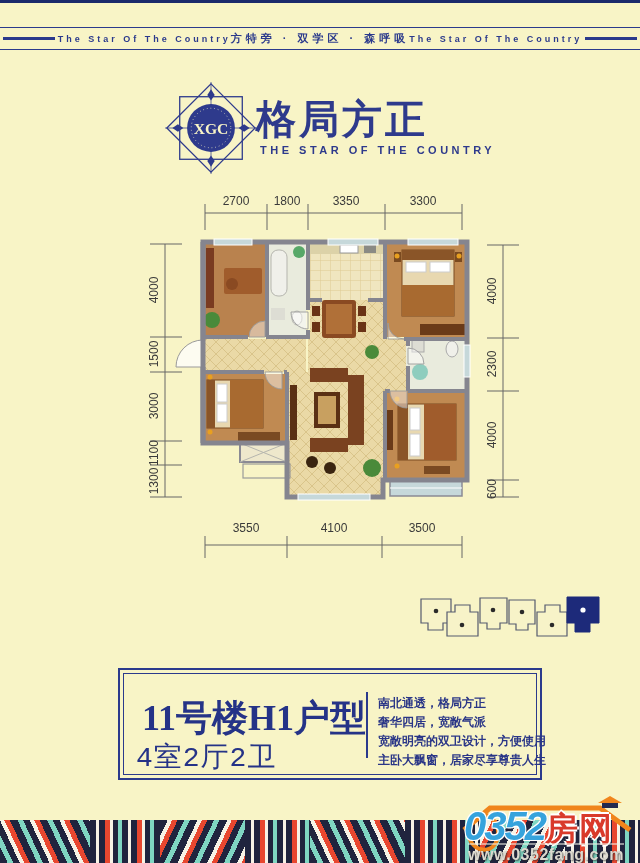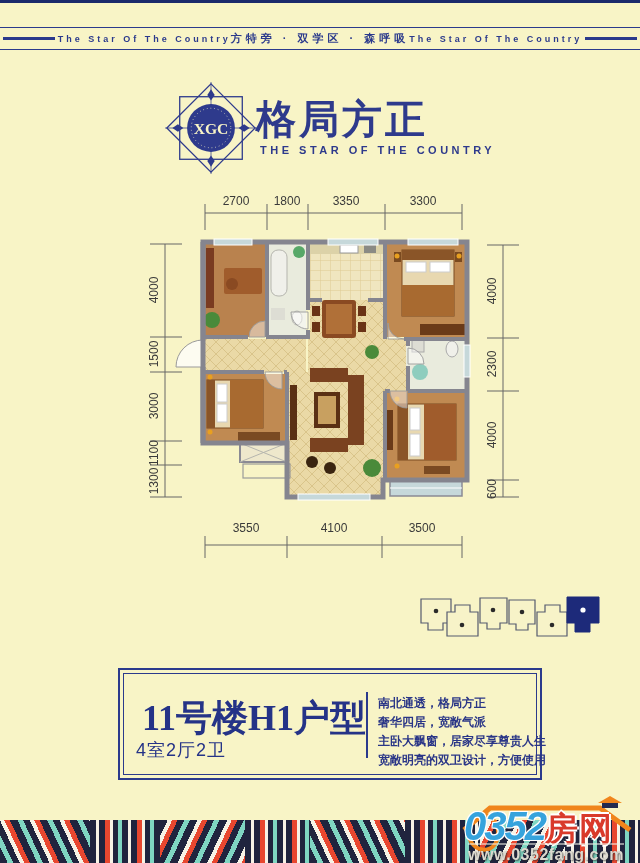--- a/index.html
+++ b/index.html
@@ -25,21 +25,21 @@
   .dim.v{transform:translate(-50%,-50%) rotate(-90deg);}
   
   .siteplan{position:absolute;left:415px;top:585px;width:200px;height:62px;}
   
   .infobox{position:absolute;left:106px;top:668px;width:424px;height:112px;
         border:2px solid #2b3a8c;box-sizing:border-box;margin-left:12px;}
   .infobox .inner{position:absolute;inset:3px;border:1px solid #2b3a8c;}
   .unit-title{position:absolute;left:22px;top:24px;font-family:"Liberation Serif",serif;
         font-size:36px;font-weight:bold;color:#253387;white-space:nowrap;}
   .unit-row{position:absolute;left:16px;top:68px;display:flex;align-items:baseline;color:#253387;}
-  .unit-layout{font-size:18px;letter-spacing:1px;}
+  .unit-layout{font-size:28px;letter-spacing:1px;font-family:Liberation Mono, monospace;}
   .unit-area{font-size:13.5px;font-weight:bold;margin-left:10px;}
   .vdivider{position:absolute;left:246px;top:22px;height:66px;width:2px;background:#2b3a8c;}
   .features{position:absolute;left:258px;top:24px;font-size:12px;font-weight:bold;
         line-height:19px;color:#2a3687;white-space:nowrap;}
   
   .stripes{position:absolute;left:0;bottom:0;width:640px;height:43px;display:flex;z-index:1;}
   .stripes div{height:43px;}
   .sA{background:repeating-linear-gradient(65deg,#20243e 0 7px,#7fd6c2 7px 12px,#20243e 12px 18px,#f7f3e6 18px 22px,#e8472f 22px 27px);}
   .sB{background:repeating-linear-gradient(90deg,#20243e 0 6px,#f7f3e6 6px 9px,#20243e 9px 15px,#e8472f 15px 20px,#f7f3e6 20px 23px,#20243e 23px 28px,#7fd6c2 28px 32px);}
   .sC{background:repeating-linear-gradient(115deg,#20243e 0 7px,#f7f3e6 7px 11px,#e8472f 11px 16px,#20243e 16px 22px,#7fd6c2 22px 27px);}
@@ -296,22 +296,22 @@
   <div class="infobox">
     <div class="inner"></div>
     <div class="unit-title">11号楼H1户型</div>
     <div class="unit-row">
       <span class="unit-layout">4室2厅2卫</span>
     </div>
     <div class="vdivider"></div>
     <div class="features">
       <div>南北通透，格局方正</div>
       <div>奢华四居，宽敞气派</div>
+      <div>宽敞明亮的双卫设计，方便使用</div>
       <div>主卧大飘窗，居家尽享尊贵人生</div>
-      <div>宽敞明亮的双卫设计，方便使用</div>
     </div>
   </div>
 
   <div class="stripes">
     <div class="sA" style="width:90px"></div>
     <div class="sB" style="width:70px"></div>
     <div class="sC" style="width:85px"></div>
     <div class="sB" style="width:65px"></div>
     <div class="sA" style="width:95px"></div>
     <div class="sB" style="width:75px"></div>

